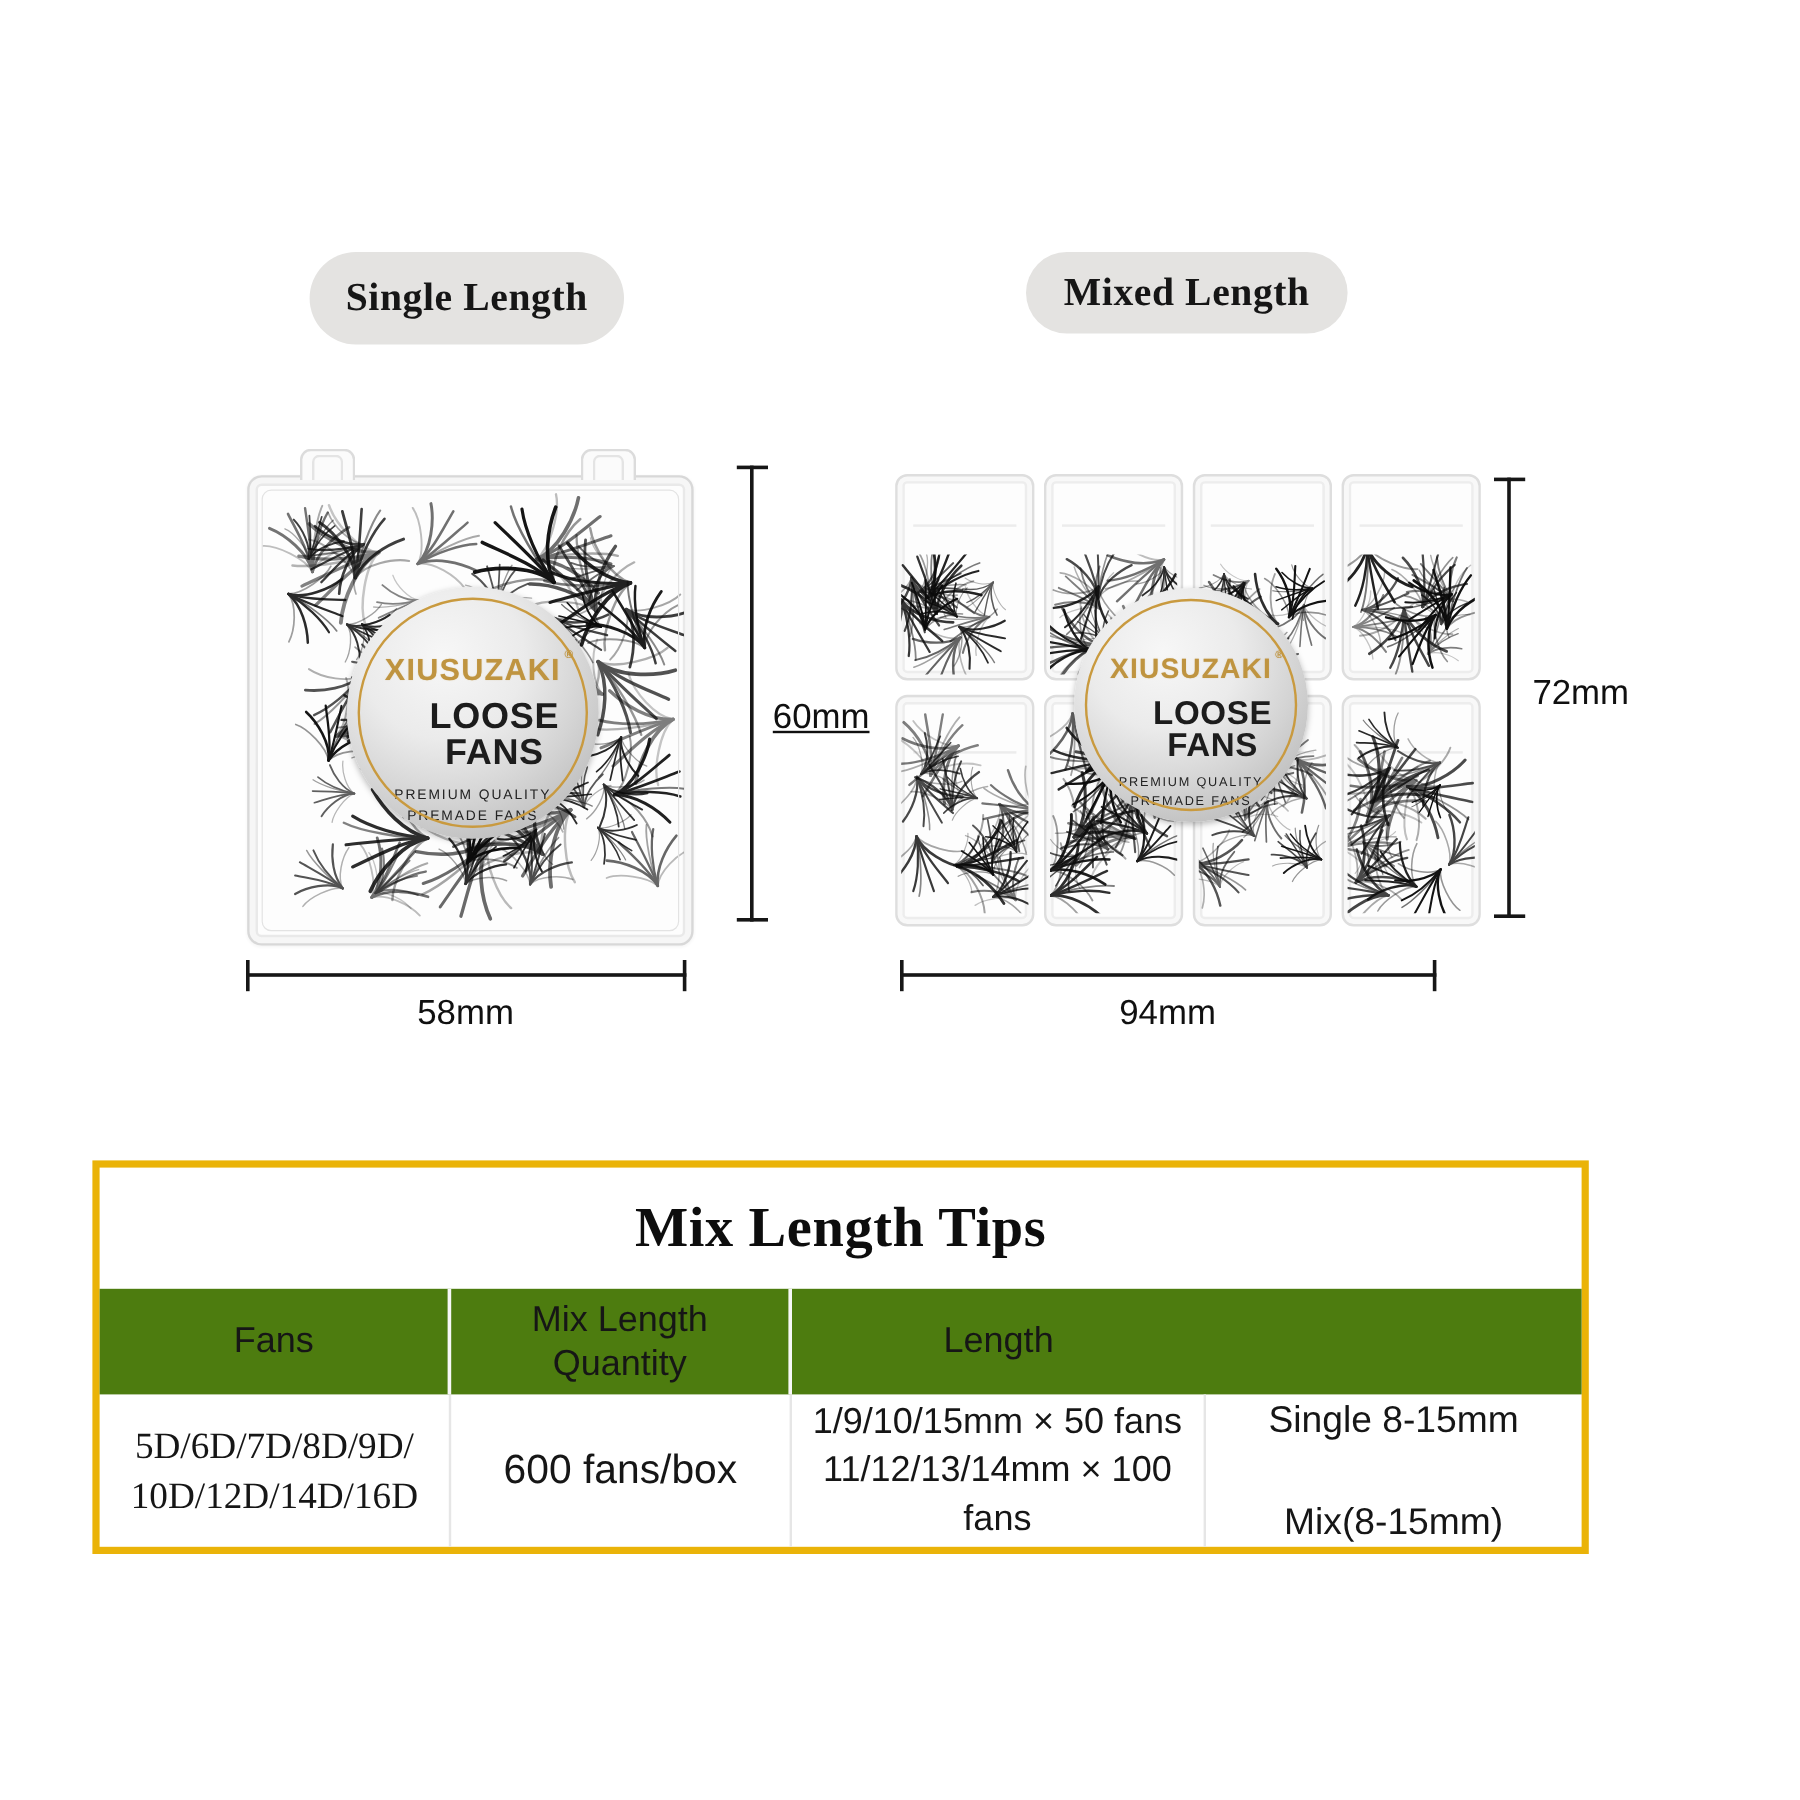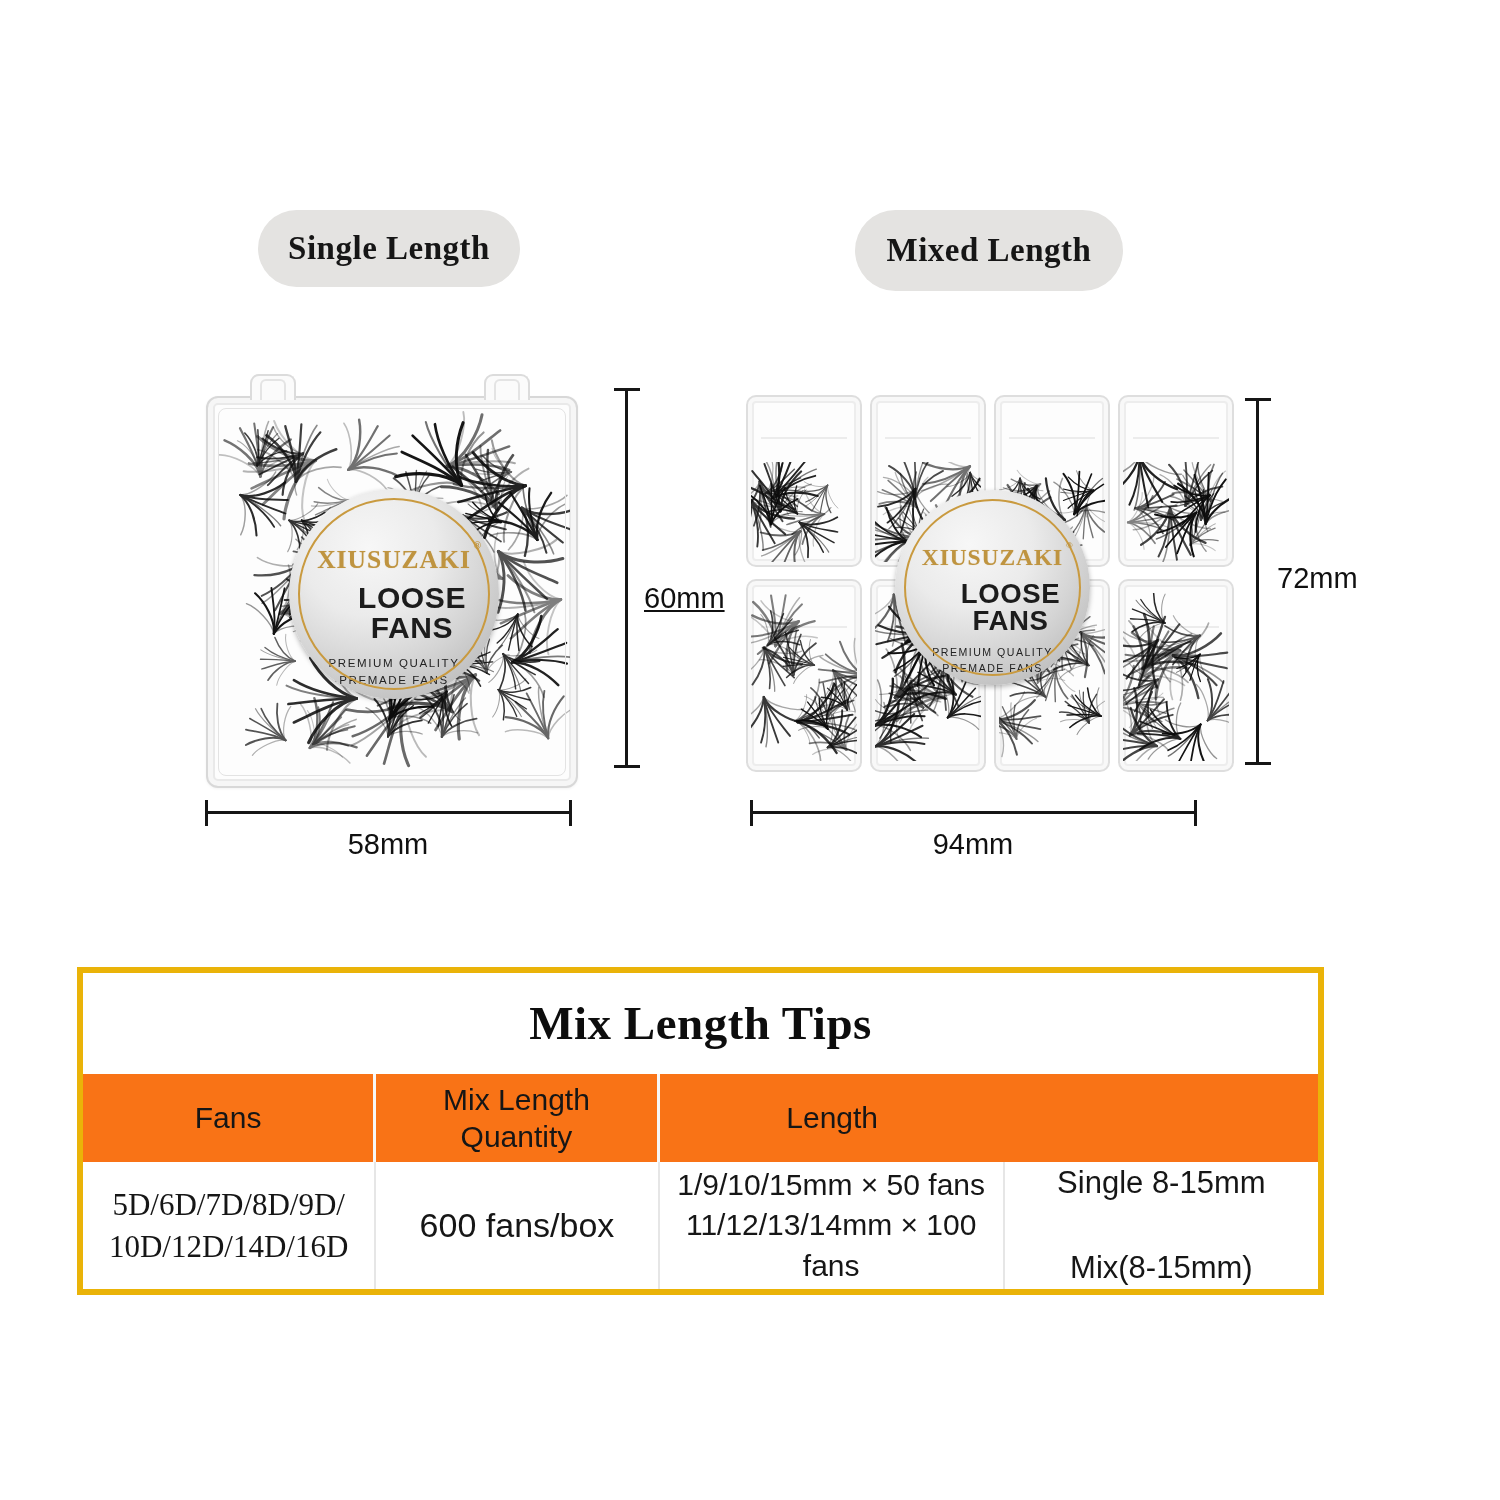--- a/index.html
+++ b/index.html
@@ -9,21 +9,21 @@
     font-family:"Liberation Sans","DejaVu Sans",sans-serif; color:#141414;
   }
   
   .pill {
     position:absolute; background:#e4e3e1; border-radius:42px;
     display:flex; align-items:center; justify-content:center;
     font-family:"Liberation Serif","DejaVu Serif",serif; font-weight:700;
     font-size:33px; letter-spacing:.5px; color:#161616;
   }
   .pill-single { left:258px; top:210px; width:262px; height:77px; }
-  .pill-mixed  { left:855px; top:210px; width:268px; height:81px; }
+  .pill-mixed  { left:855px; top:210px; width:268px; height:68px; }
 
   
   .pbox {
     position:absolute; background:#fdfdfd; border:2px solid #d8d8d8; border-radius:12px;
     box-shadow: inset 0 0 0 5px rgba(247,247,247,.95), inset 0 0 0 7px rgba(216,216,216,.55), 0 1px 3px rgba(0,0,0,.05);
   }
   .box-single { left:206px; top:396px; width:372px; height:392px; }
   .box-single .inner-lid {
     position:absolute; inset:10px; border:1px solid #e3e3e3; border-radius:8px; pointer-events:none;
   }
@@ -56,21 +56,21 @@
   .round-label {
     position:absolute; border-radius:50%; z-index:5;
     background: radial-gradient(circle at 38% 28%, #f7f7f7 0%, #ebebeb 34%, #d4d4d4 60%, #c2c2c2 78%, #dedede 100%);
     box-shadow: 0 2px 5px rgba(0,0,0,.28);
     display:flex; flex-direction:column; align-items:center; justify-content:center; text-align:center;
   }
   .round-label::before { content:''; position:absolute; inset:9px; border:2px solid #c99a3f; border-radius:50%; }
   .label--lg { left:81px; top:91px; width:210px; height:210px; font-size:10px; }
   .label--sm { left:149px; top:95px; width:195px; height:195px; font-size:9.2px; }
   .rl-brandrow {
-    position:relative; font-family:Liberation Serif, serif; font-weight:700;
+    position:relative; font-family:Liberation Sans, sans-serif; font-weight:700;
     color:#bf9440; font-size:2.55em; letter-spacing:.04em; line-height:1;
     text-shadow:0 0 1px rgba(191,148,64,.4);
     margin-top:48px;
   }
   .rl-reg { position:absolute; top:-.55em; right:-1.05em; font-size:.38em; letter-spacing:0; }
   .rl-product { font-weight:700; font-size:3em; color:#1c1c1c; letter-spacing:.02em; line-height:1; margin-top:.38em;margin-left:36px; }
   .rl-sub { font-size:1.15em; letter-spacing:.14em; color:#232323; line-height:1.5; margin-top:1em; font-weight:400; }
 
   
   .dim-v { position:absolute; width:3px; background:#161616; }
@@ -94,21 +94,21 @@
   .spec {
     position:absolute; left:77px; top:967px; width:1247px; height:328px;
     border:6px solid #eab308; background:#fff; display:flex; flex-direction:column;
   }
   .t-title {
     height:112px; display:flex; align-items:center; justify-content:center;
     font-family:"Liberation Serif","DejaVu Serif",serif; font-weight:700; font-size:47px; color:#0d0d0d;
     letter-spacing:.5px;
   }
   .t-head {
-    height:98px; display:grid; grid-template-columns:323fr 312fr 380fr 345fr; background:#f97316;
+    height:98px; display:grid; grid-template-columns:323fr 312fr 380fr 345fr; background:#4d7c0f;
   }
   .t-hcell {
     display:flex; align-items:center; justify-content:center; text-align:center;
     font-size:30px; color:#161616; line-height:1.25; padding:0 30px;
     border-right:3px solid #f7f7f7;
   }
   .t-hcell:last-child { border-right:none; }
   .t-row { flex:1; display:grid; grid-template-columns:323fr 312fr 380fr 345fr; }
   .t-cell {
     display:flex; flex-direction:column; align-items:center; justify-content:center; text-align:center;

